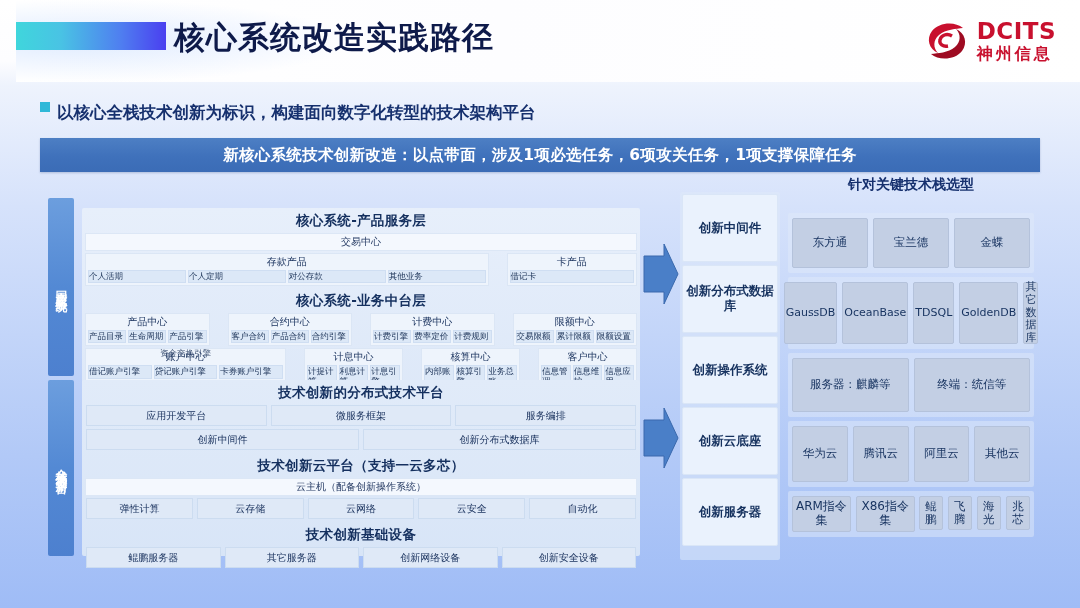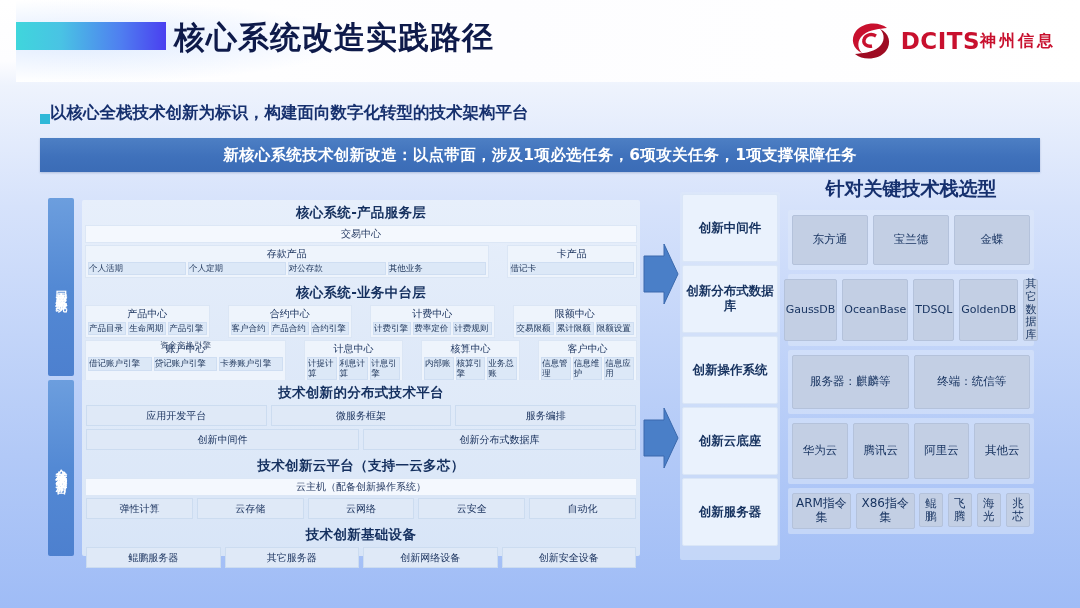--- a/index.html
+++ b/index.html
@@ -18,26 +18,26 @@
   .header{position:absolute;left:16px;top:0;width:1080px;height:82px;
     background:linear-gradient(90deg,#ffffff 0%,#fdfdff 45%,#ffffff 100%);}
   .hdr-bar{position:absolute;left:0;top:22px;width:150px;height:28px;
     background:linear-gradient(90deg,#3fd6dc 0%,#49c3e4 30%,#4f7ef0 70%,#4a3ff0 100%);}
   .hdr-glow{position:absolute;left:0;top:0;width:330px;height:82px;
     background:radial-gradient(ellipse at 20% 50%, rgba(150,190,255,.30) 0%, rgba(255,255,255,0) 72%);}
   .hdr-title{position:absolute;left:158px;top:16px;font-size:31px;font-weight:bold;
     color:#0e1a4a;letter-spacing:1px;line-height:42px;}
   .logo{position:absolute;right:40px;top:18px;height:46px;display:flex;align-items:center;gap:8px;}
   .logo-mark{width:44px;height:42px;position:relative;}
-  .logo-text{display:flex;flex-direction:row;line-height:1;}
+  .logo-text{display:flex;flex-direction:column;line-height:1;}
   .logo-en{font-size:23px;font-weight:bold;color:#c8102e;letter-spacing:.5px;}
   .logo-cn{font-size:16px;font-weight:bold;color:#c8102e;letter-spacing:3px;margin-top:3px;}
 
   
-  .bullet-row{position:absolute;left:40px;top:102px;display:flex;align-items:flex-end;}
+  .bullet-row{position:absolute;left:40px;top:102px;display:flex;align-items:flex-start;gap:7px;}
   .bullet-sq{width:10px;height:10px;background:#2fb8d8;display:inline-block;}
   .bullet-text{font-size:16.5px;font-weight:bold;color:#16306e;}
 
   
   .banner{position:absolute;left:40px;top:138px;width:1000px;height:34px;
     background:linear-gradient(180deg,#4d7fc4 0%,#3f71bb 55%,#3b6cb6 100%);
     display:flex;align-items:center;justify-content:center;
     box-shadow:0 1px 2px rgba(30,60,120,.25);}
   .banner span{color:#fff;font-size:15.5px;font-weight:bold;letter-spacing:.3px;}
 
@@ -48,21 +48,21 @@
   .arch{position:absolute;left:0;top:0;width:592px;height:372px;}
   .vtab{position:absolute;left:0;width:26px;
     background:linear-gradient(180deg,#6c9ede 0%,#5389d4 50%,#4d80cf 100%);
     border-radius:2px;color:#fff;font-size:11.5px;font-weight:bold;
     display:flex;align-items:center;justify-content:center;letter-spacing:2px;
     writing-mode:vertical-rl;text-orientation:upright;}
   .vtab.t1{top:10px;height:178px;}
   .vtab.t2{top:192px;height:176px;}
 
   .panel{position:absolute;left:34px;width:558px;background:#e3ecfa;border-radius:2px;}
-  .p-core{top:12px;height:185px;background:linear-gradient(180deg,#e7effb 0%,#dde8f8 100%);}
+  .p-core{top:20px;height:185px;background:linear-gradient(180deg,#e7effb 0%,#dde8f8 100%);}
   .p-tech{top:192px;height:176px;background:linear-gradient(180deg,#e1ebf9 0%,#d8e5f7 100%);}
 
   .layer-title{text-align:center;font-size:13.5px;font-weight:bold;color:#15305f;
     padding:4px 0 3px;letter-spacing:.3px;}
 
   .strip{background:#f4f8fe;margin:0 3px 2px;border:1px solid #dce7f6;
     text-align:center;font-size:10px;color:#253a63;padding:1px 0;}
 
   .row{display:flex;gap:18px;padding:0 3px 2px;}
   .cellbox{background:#eef4fc;border:1px solid #dbe6f5;flex:1;}
@@ -87,21 +87,21 @@
   
   .midcol{position:absolute;left:632px;top:4px;width:96px;height:364px;
     background:rgba(223,234,250,.55);border-radius:2px;padding:2px;}
   .midcell{height:66px;margin-bottom:3px;background:#eaf2fd;border:1px solid #dae6f7;
     display:flex;align-items:center;justify-content:center;text-align:center;
     font-size:12.5px;font-weight:bold;color:#16325f;line-height:1.18;border-radius:2px;}
   .midcell:last-child{margin-bottom:0;}
 
   
   .rightcol{position:absolute;left:740px;top:-12px;width:246px;height:380px;}
-  .right-title{font-size:19px;font-weight:bold;color:#16306e;text-align:center;margin-bottom:8px;}
+  .right-title{font-size:14px;font-weight:bold;color:#16306e;text-align:center;margin-bottom:19px;}
   .rbox{background:rgba(223,234,250,.5);border-radius:2px;padding:5px 4px;margin-bottom:4px;
     display:flex;gap:5px;justify-content:center;}
   .rcell{flex:1;background:#c3cfe4;border:1px solid #b4c2db;border-radius:2px;
     display:flex;align-items:center;justify-content:center;text-align:center;
     font-size:11.5px;color:#16325f;line-height:1.15;padding:4px 1px;}
   .rbox.h1 .rcell{height:40px;}
   .rbox.h2 .rcell{height:52px;font-size:11px;}
   .rbox.h3 .rcell{height:44px;}
   .rbox.h4 .rcell{height:46px;}
   .rbox.stack{flex-direction:row;gap:4px;}

